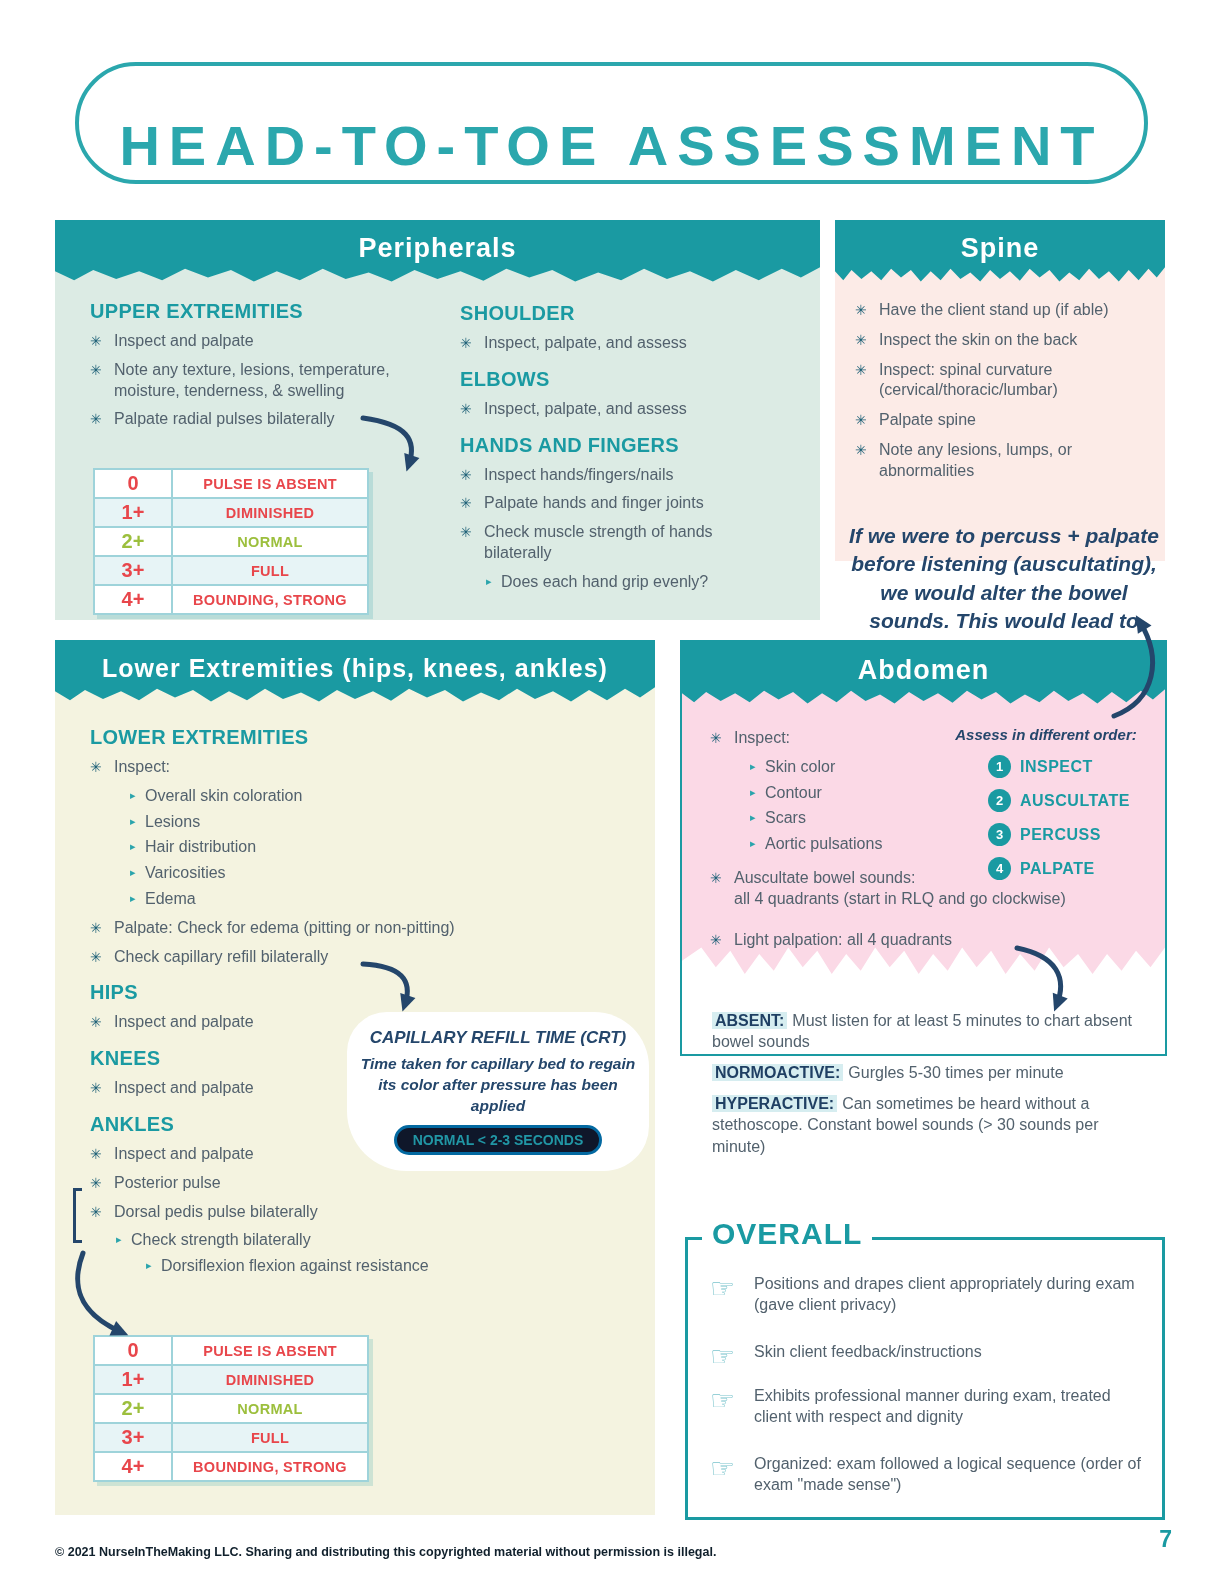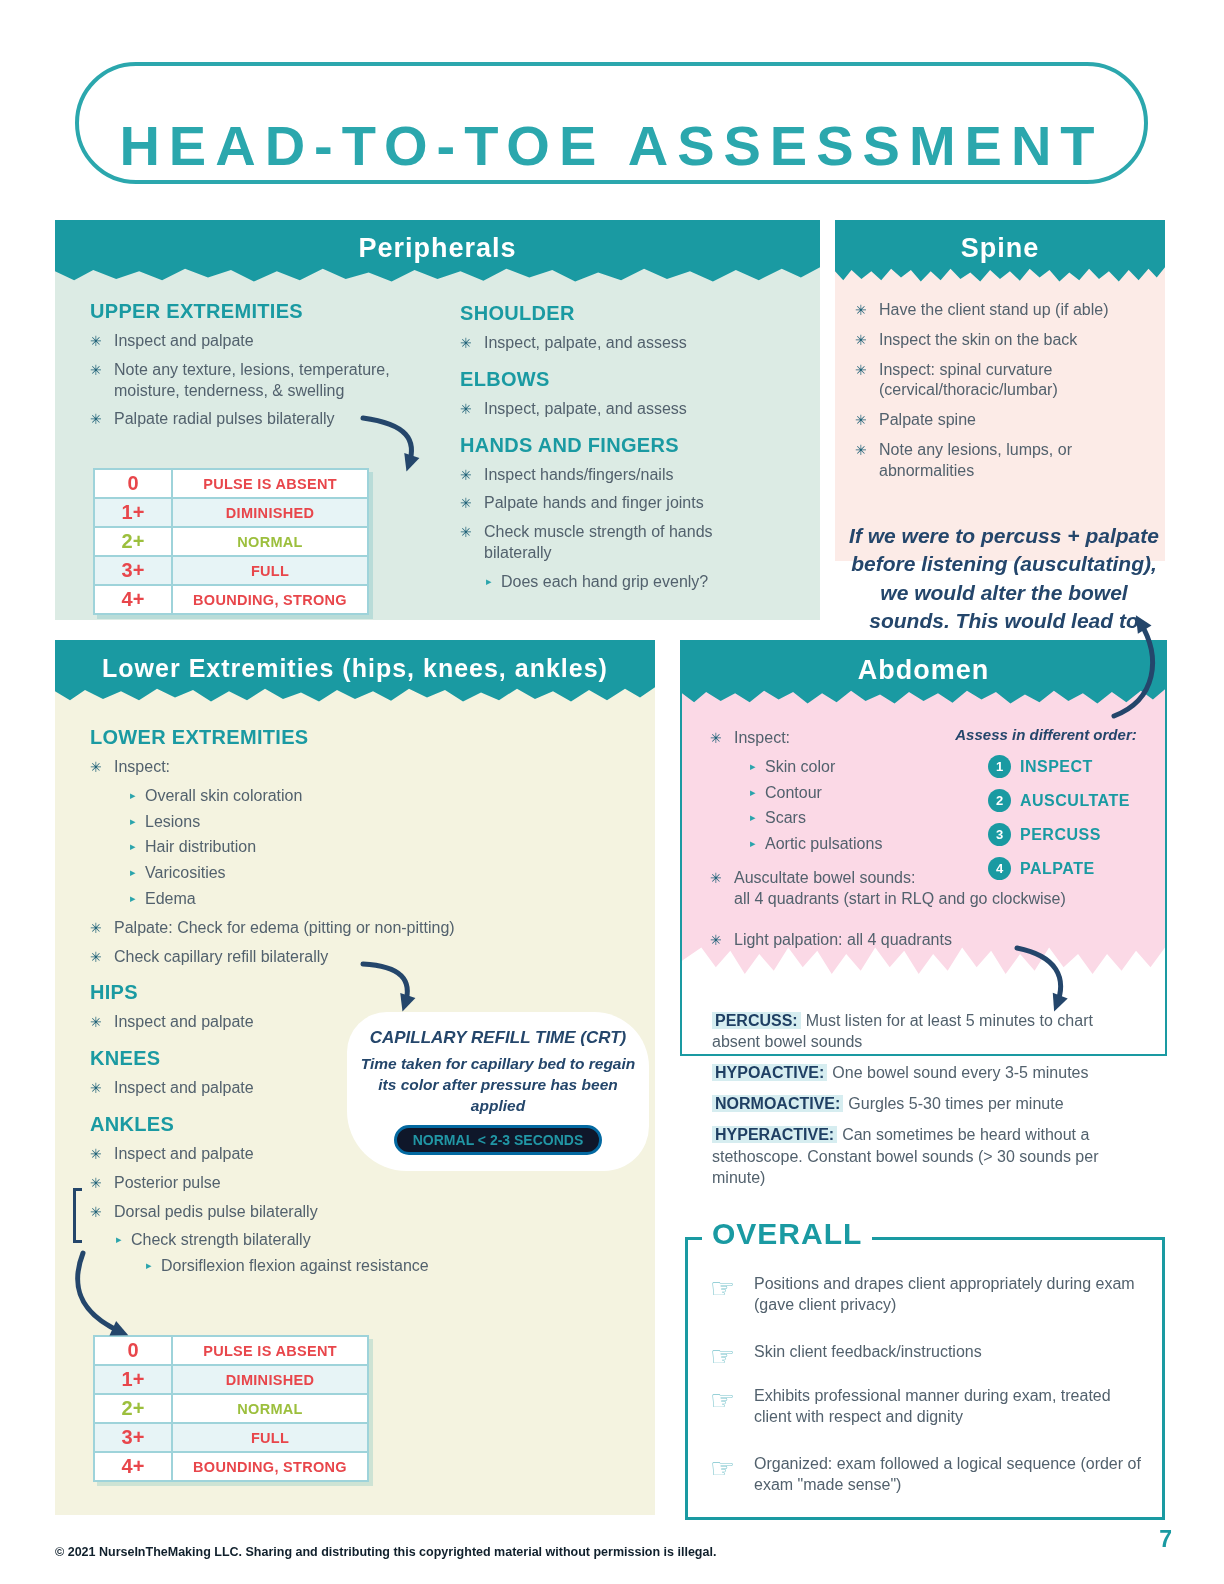--- a/index.html
+++ b/index.html
@@ -301,22 +301,21 @@
     <svg class="arrow" style="left:325px; top:298px;" width="72" height="80" viewBox="0 0 72 80">
       <defs>
           <marker id="ah5" markerUnits="userSpaceOnUse" markerWidth="20" markerHeight="20" refX="10" refY="10" orient="auto">
             <path d="M1,2 L18,10 L1,18 Z" fill="#24466b"></path>
           </marker>
         </defs>
       <path d="M10,8 C50,16 60,38 50,64" fill="none" stroke="#24466b" stroke-width="5" stroke-linecap="round" marker-end="url(#ah5)"></path>
     </svg>
 
     <div class="abd-content" style="left:30px; top:368px; width:430px;">
-      <div class="sound"><span class="term">PERCUSS:</span><span>Must listen for at least 5 minutes to chart absent bowel sounds</span></div>
-      <div class="sound"><span class="term">HYPOACTIVE:</span><span>One bowel sound every 3-5 minutes</span></div>
+      <div class="sound"><span class="term">ABSENT:</span><span>Must listen for at least 5 minutes to chart absent bowel sounds</span></div>
       <div class="sound"><span class="term">NORMOACTIVE:</span><span>Gurgles 5-30 times per minute</span></div>
       <div class="sound"><span class="term">HYPERACTIVE:</span><span>Can sometimes be heard without a stethoscope. Constant bowel sounds (&gt; 30 sounds per minute)</span></div>
     </div>
   </div>
 
   <div class="overall">
     <div class="overall-title">OVERALL</div>
     <div class="overall-item" style="margin-top:34px;">
       <span class="hand">☞</span>
       <span>Positions and drapes client appropriately during exam (gave client privacy)</span>

